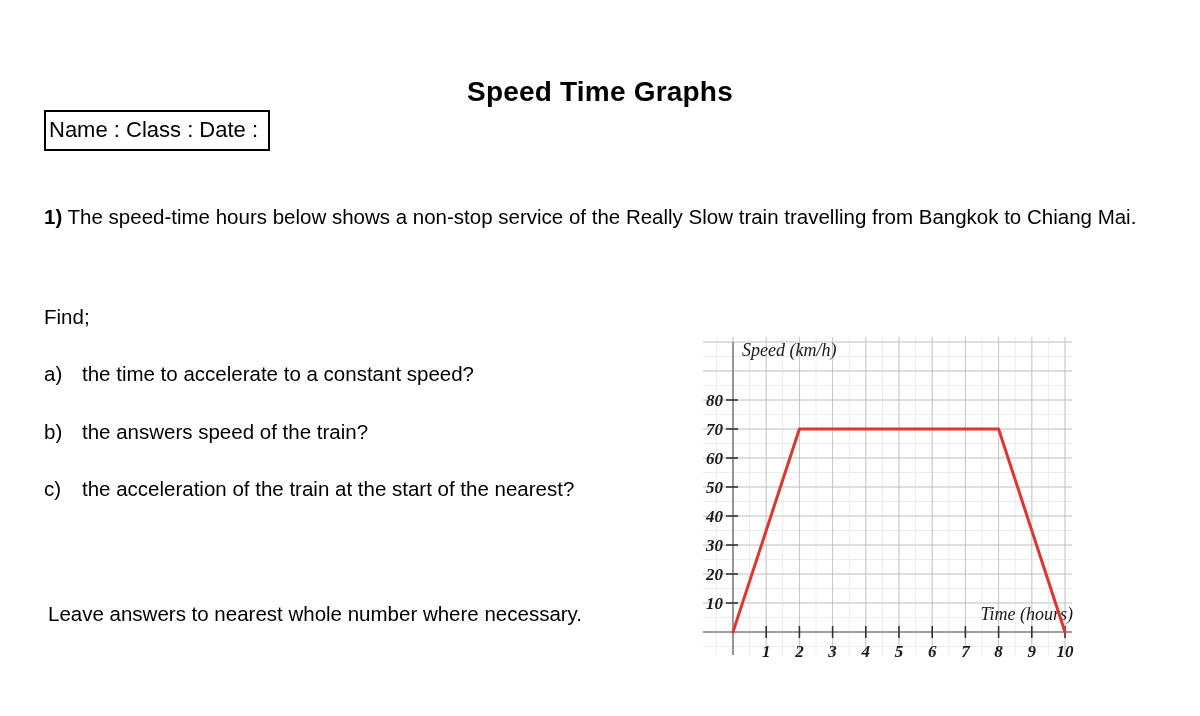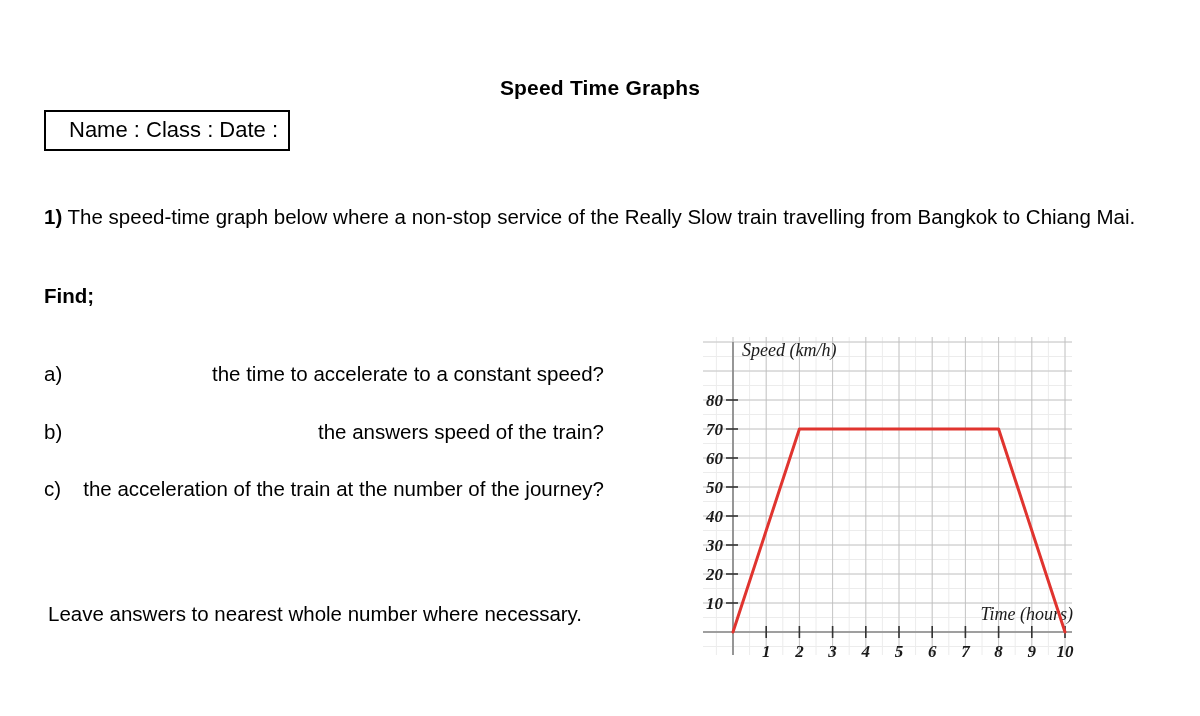--- a/index.html
+++ b/index.html
@@ -16,72 +16,71 @@
     color: #000000;
   }
 
   
   .doc-title {
     position: absolute;
     top: 76px;
     left: 0;
     width: 1200px;
     text-align: center;
-    font-size: 21px;
+    font-size: 28px;
     font-weight: bold;
     letter-spacing: 0.2px;
   }
   .namebox {
     position: absolute;
     top: 110px;
     left: 44px;
     border: 2px solid #000;
-    padding: 6px 10px 8px 23px;
+    padding: 6px 10px 8px 3px;
     font-size: 22px;
     line-height: 1.05;
     white-space: nowrap;
   }
 
   
   .prompt {
     position: absolute;
     top: 203px;
     left: 44px;
     width: 1095px;
     font-size: 20.5px;
     line-height: 1.33;
   }
   .prompt b { font-weight: bold; }
 
   .find-label {
     position: absolute;
-    top: 284px;
-    left: 44px;
-    font-size: 20.5px;
-    font-weight: bold;
+    top: 305px;
+    left: 44px;
+    font-size: 20.5px;
   }
 
   .qlist {
     position: absolute;
     top: 361px;
     left: 44px;
     width: 560px;
     font-size: 20.5px;
     line-height: 1.3;
   }
   .qitem {
     display: flex;
     margin-bottom: 31px;
   }
   .qitem:last-child { margin-bottom: 0; }
   .qmark {
     width: 38px;
     flex: 0 0 38px;
   }
-  .qtext { flex: 1 1 auto; text-align: right; }
+  .qtext { flex: 1 1 auto; }
 
   .footnote {
     position: absolute;
     top: 600px;
     left: 48px;
     width: 560px;
     font-size: 20.5px;
     line-height: 1.32;
   }
 
@@ -97,37 +96,37 @@
 </style>
 </head>
 <body>
 
 <div class="doc-title">Speed Time Graphs</div>
 
 <div class="namebox">Name : Class : Date :</div>
 
 <div class="prompt">
   <b>1)</b>
-  <span>The speed-time graph below where a non-stop service of the Really Slow train travelling from Bangkok to Chiang Mai.</span>
+  <span>The speed-time hours below shows a non-stop service of the Really Slow train travelling from Bangkok to Chiang Mai.</span>
 </div>
 
 <div class="find-label">Find;</div>
 
 <div class="qlist">
   <div class="qitem">
     <span class="qmark">a)</span>
     <span class="qtext">the time to accelerate to a constant speed?</span>
   </div>
   <div class="qitem">
     <span class="qmark">b)</span>
     <span class="qtext">the answers speed of the train?</span>
   </div>
   <div class="qitem">
     <span class="qmark">c)</span>
-    <span class="qtext">the acceleration of the train at the number of the journey?</span>
+    <span class="qtext">the acceleration of the train at the start of the nearest?</span>
   </div>
 </div>
 
 <div class="footnote">Leave answers to nearest whole number where necessary.</div>
 
 <div class="graph">
   <svg id="chart-svg" width="375" height="325" viewBox="0 0 375 325">
     <g id="grid-minor">
         <line x1="16.4" y1="3" x2="16.4" y2="321" stroke="#ececec" stroke-width="1"></line>
         <line x1="33" y1="3" x2="33" y2="321" stroke="#ececec" stroke-width="1"></line>

